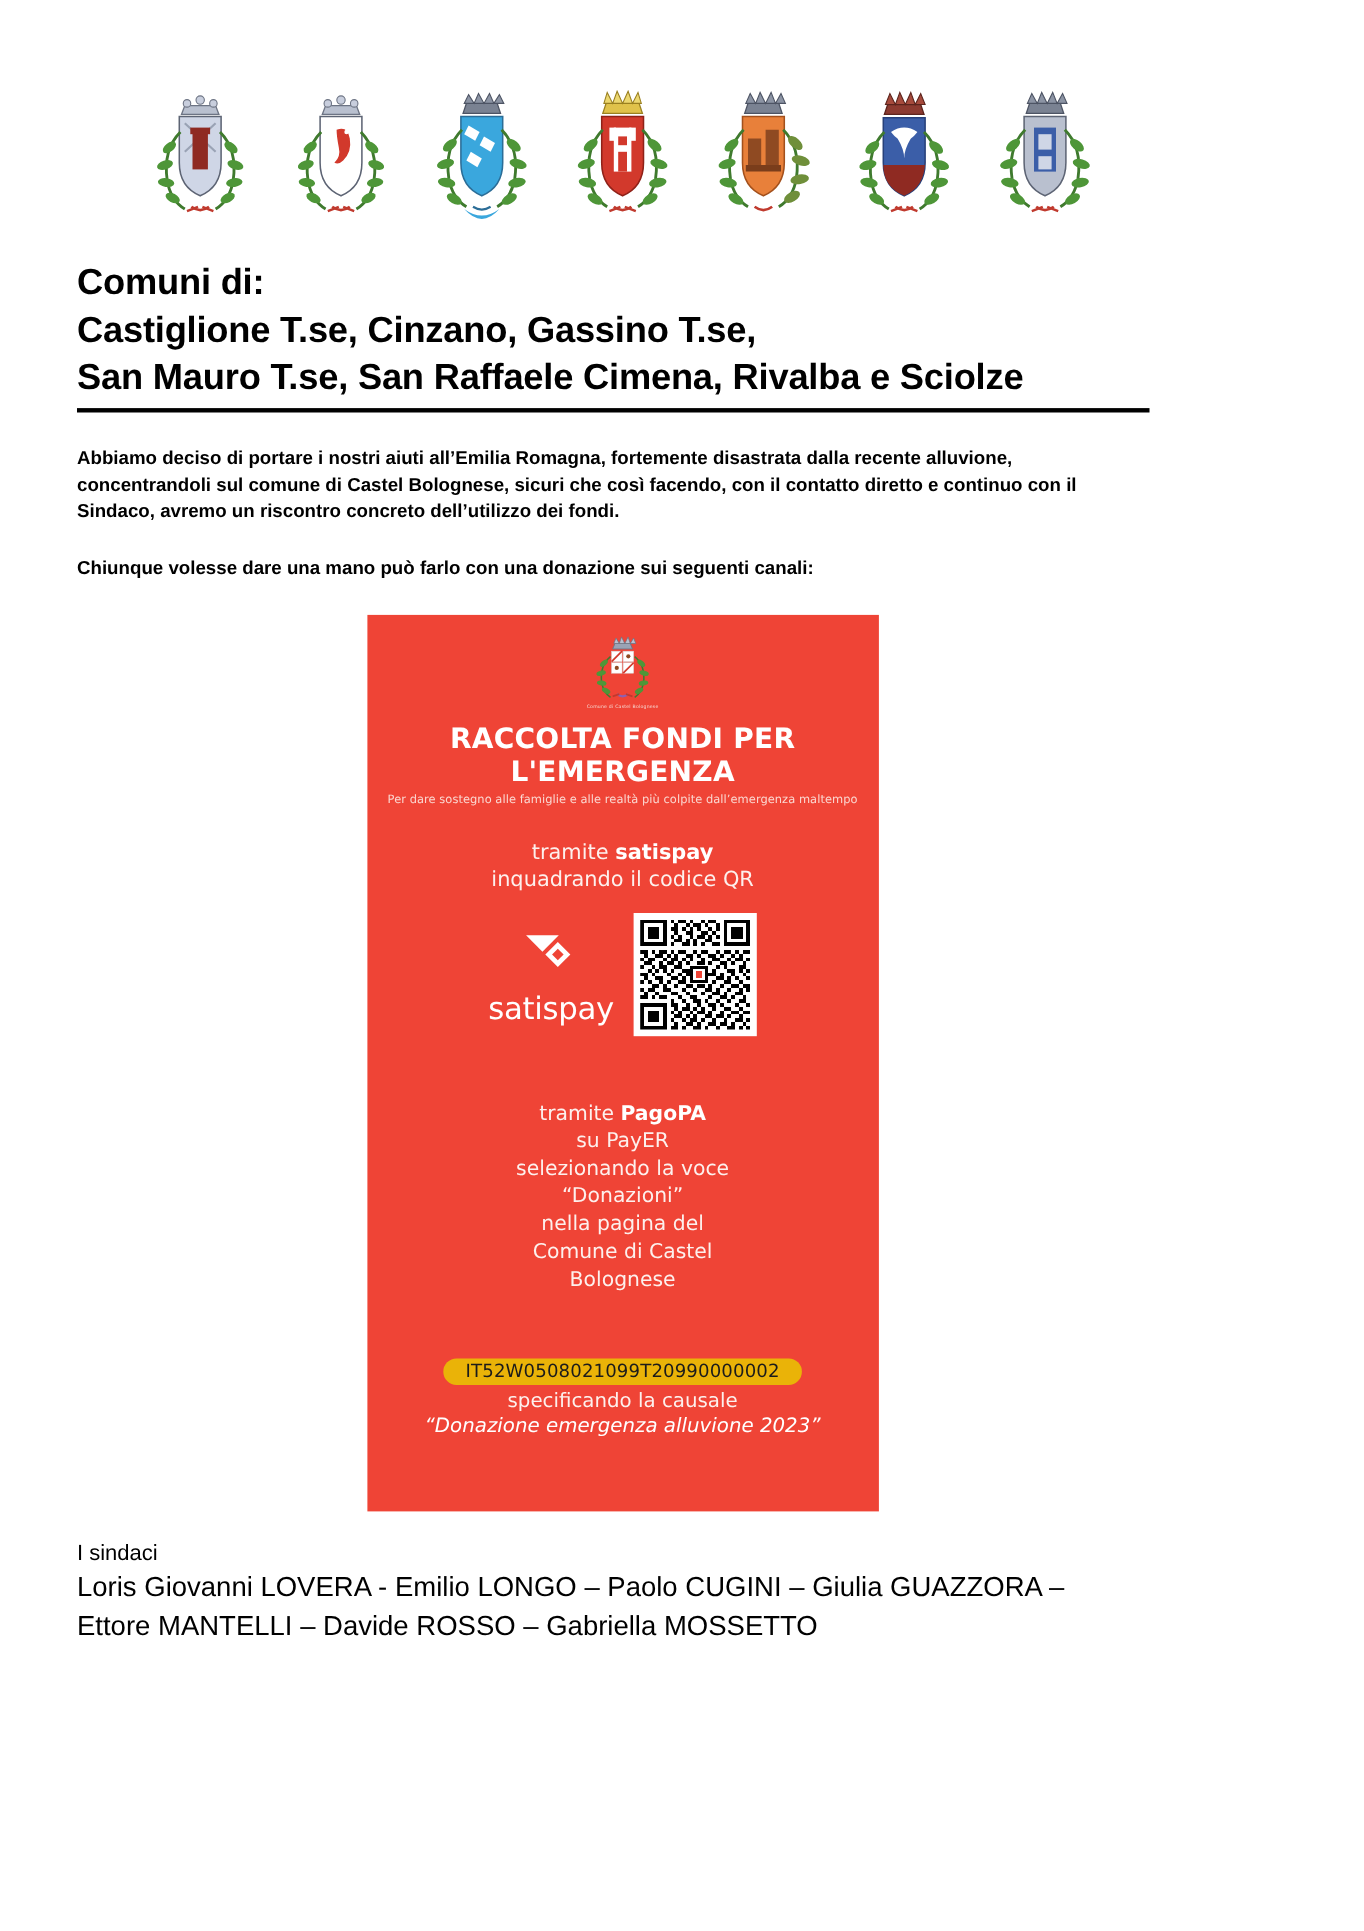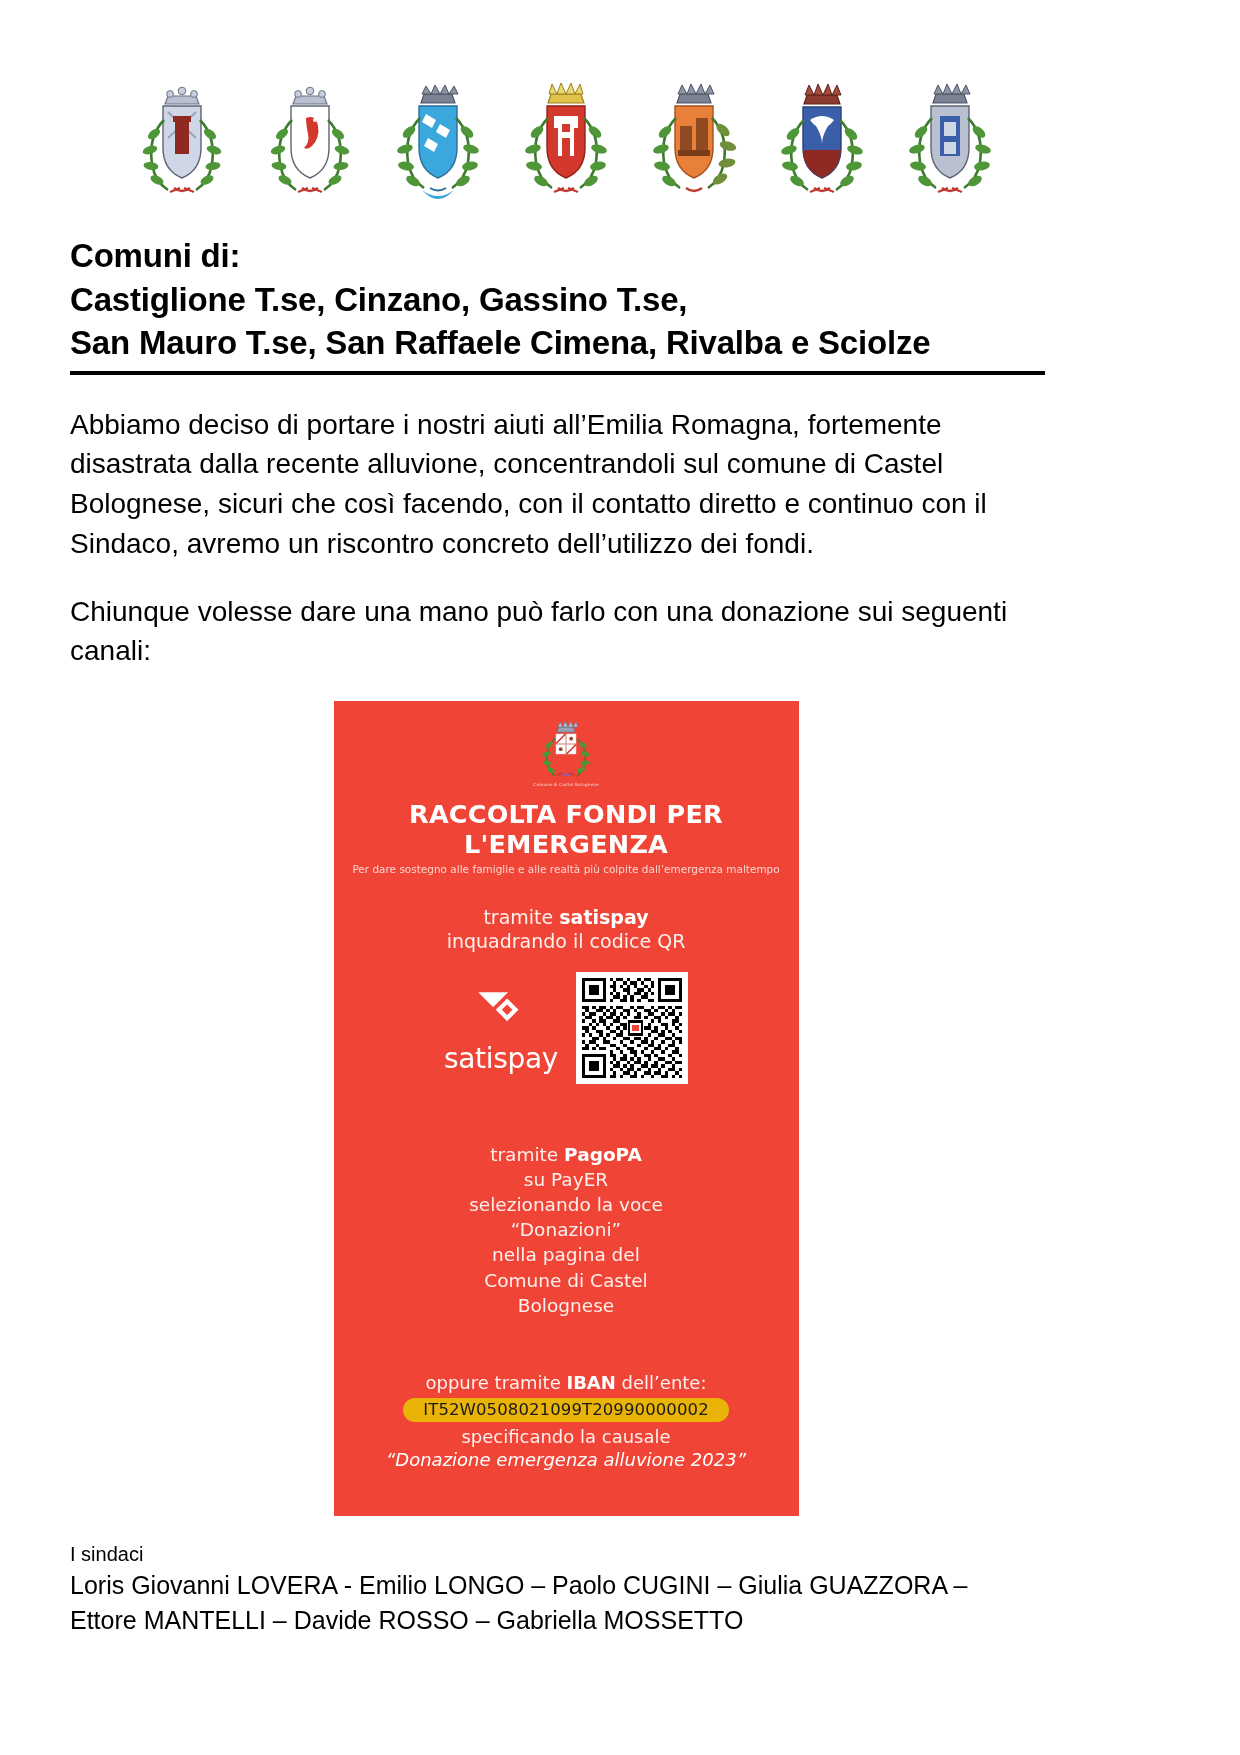--- a/index.html
+++ b/index.html
@@ -50,23 +50,24 @@
   .rule {
     margin: 6px 70px 0 198px;
     border-bottom: 4px solid #000;
     width: 975px;
     margin-left: 70px;
   }
 
   
   .body-text {
     margin: 30px 70px 0 70px;
-    font-size: 28px;
+    font-size: 17px;
     line-height: 1.42;
     width: 960px;
+    font-weight: bold;
   }
   .body-text p { margin: 0; }
   .body-text p + p { margin-top: 28px; }
 
   
   .poster-wrap {
     margin-top: 30px;
     display: flex;
     justify-content: center;
   }
@@ -724,23 +725,20 @@
         </div>
         <div class="pagopa-line">su PayER</div>
         <div class="pagopa-line">selezionando la voce</div>
         <div class="pagopa-line">“Donazioni”</div>
         <div class="pagopa-line">nella pagina del</div>
         <div class="pagopa-line">Comune di Castel</div>
         <div class="pagopa-line">Bolognese</div>
       </div>
 
       <div class="iban-block">
-        <div class="iban-lead">
-          <span>oppure tramite </span><b>IBAN</b><span> dell’ente:</span>
-        </div>
         <div class="iban-pill">IT52W0508021099T20990000002</div>
         <div class="iban-sub">specificando la causale</div>
         <div class="iban-causale">“Donazione emergenza alluvione 2023”</div>
       </div>
 
     </div>
   </div>
 
   <div class="signature">
     <div class="sig-label">I sindaci</div>

